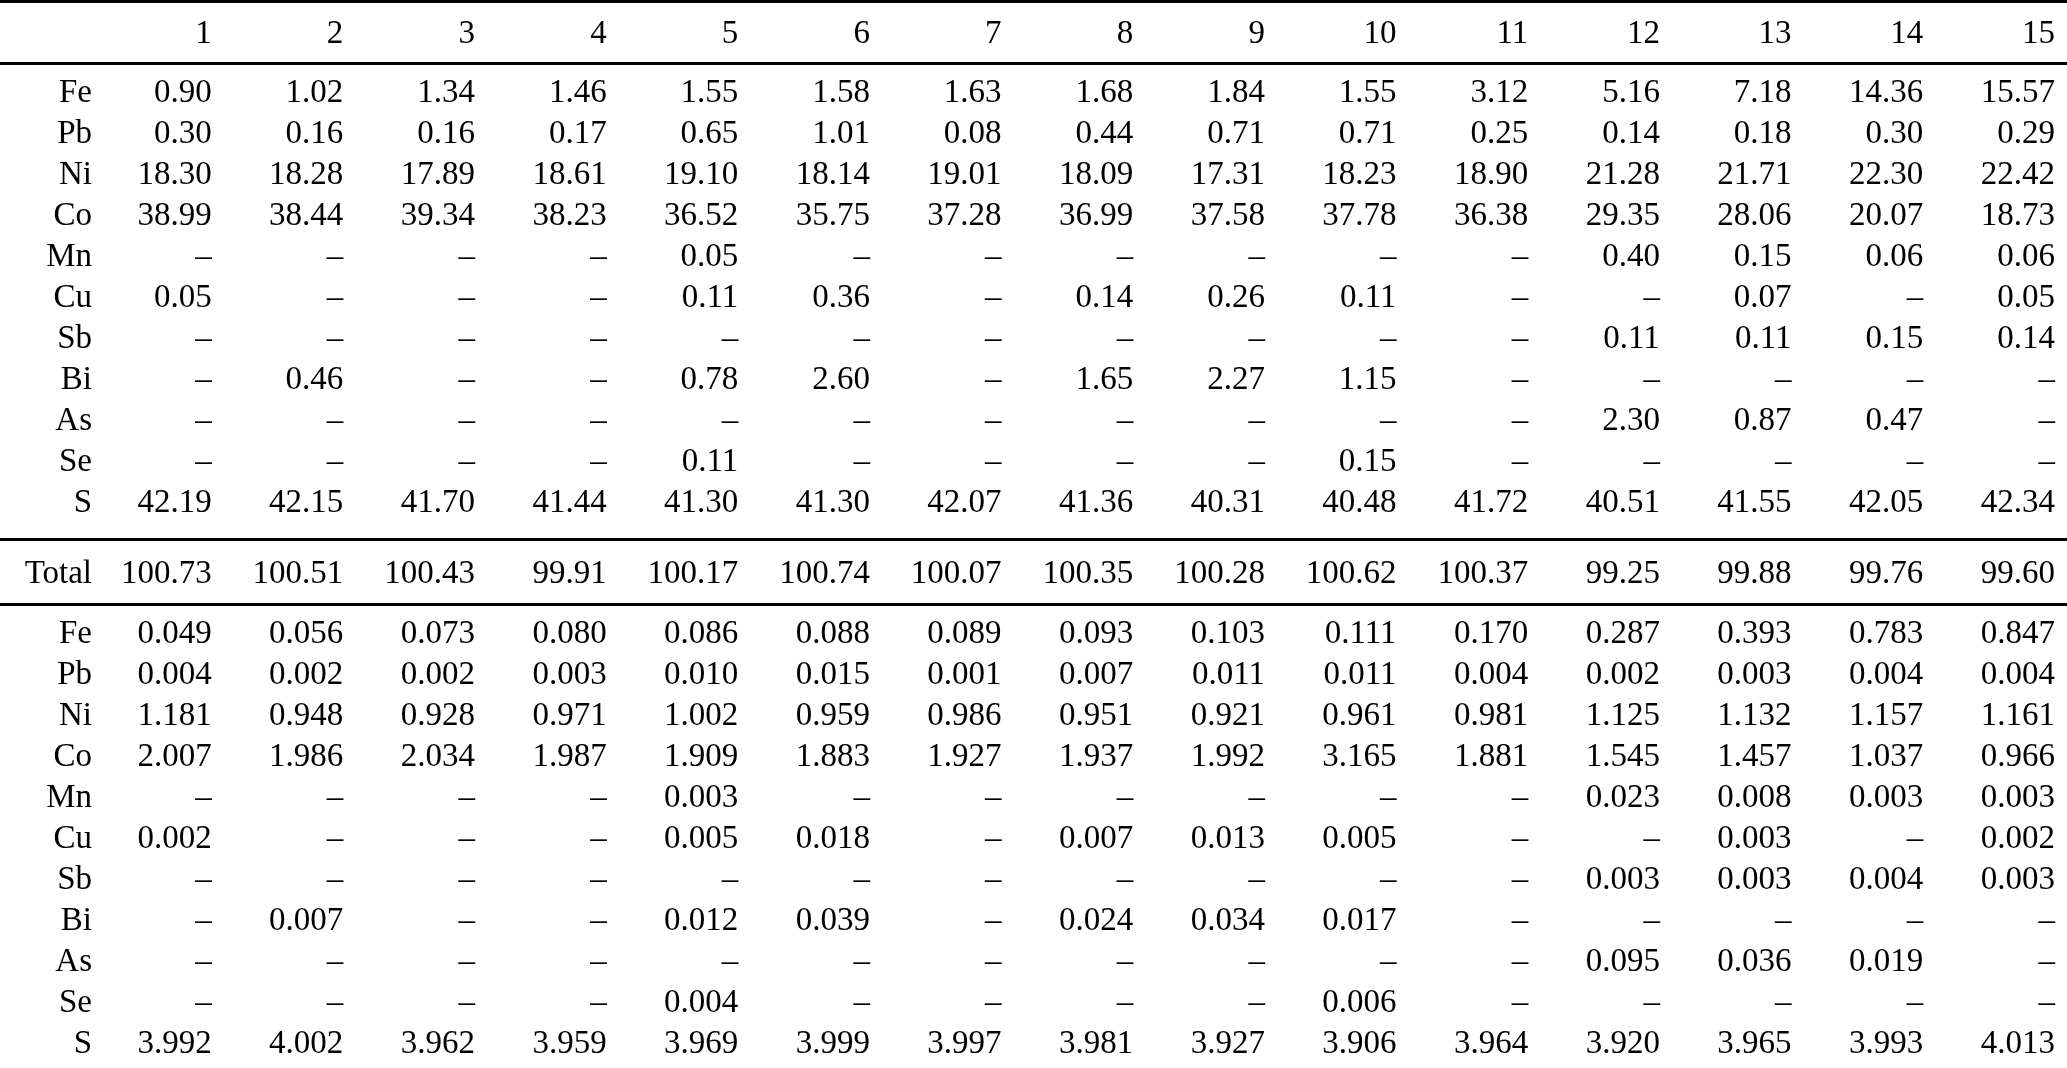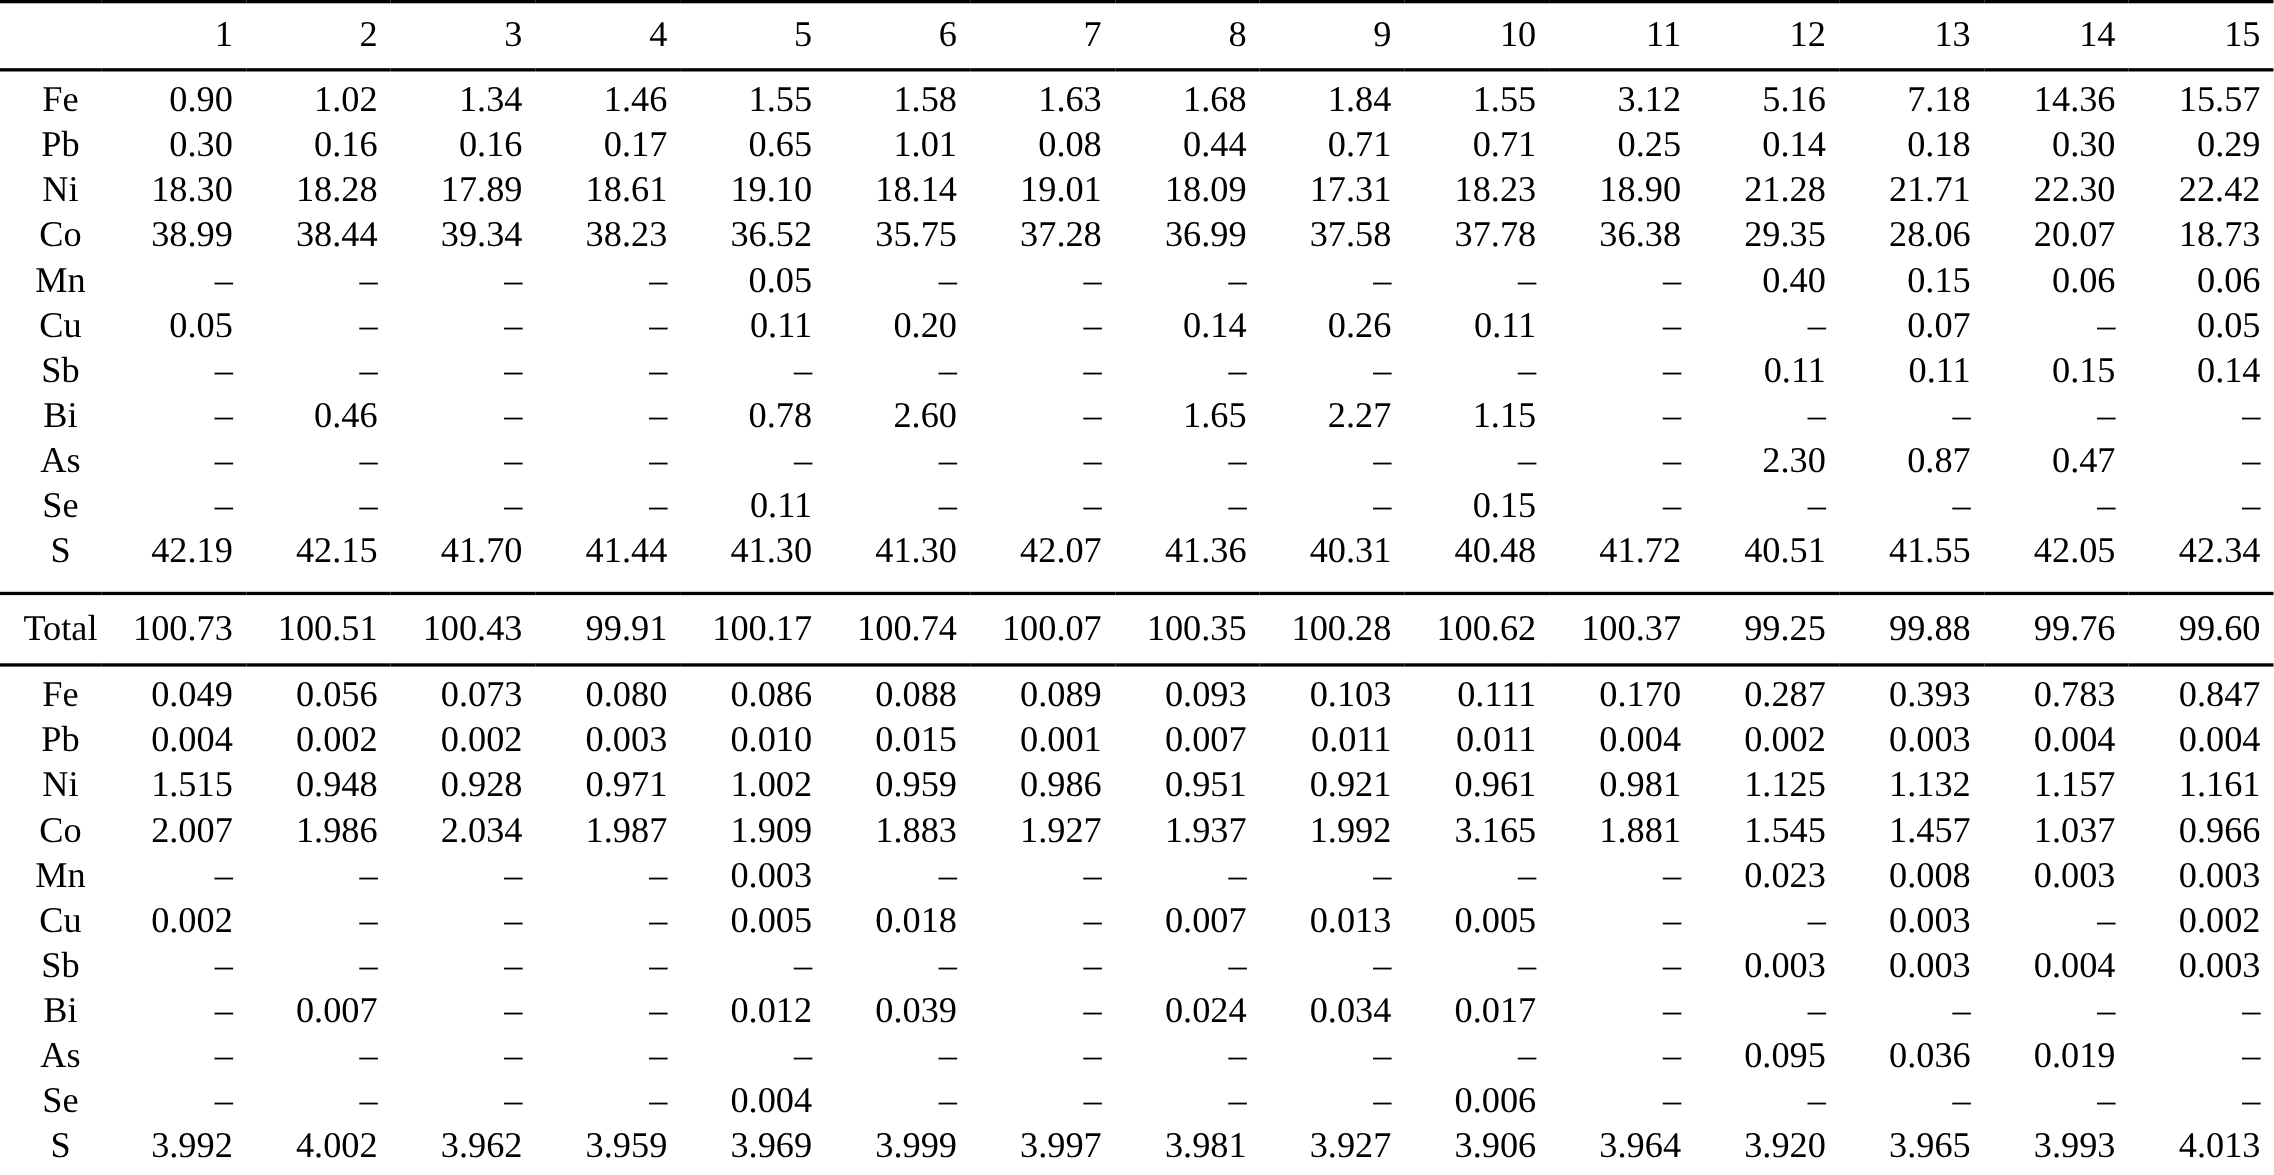--- a/index.html
+++ b/index.html
@@ -32,21 +32,21 @@
     border-bottom: 3px solid #000000;
   }
   tbody td {
     height: 41px;
     text-align: right;
     padding: 0 12px 0 0;
     vertical-align: middle;
     white-space: nowrap;
   }
   tbody td.row-label {
-    text-align: center;
+    text-align: right;
     padding: 0 0 0 18px;
   }
   tbody.block tr:first-child td { padding-top: 6px; }
   tbody.block tr:last-child td { padding-bottom: 16px; }
   tbody.total-block tr { height: 62px; }
   tbody.total-block td {
     border-top: 3px solid #000000;
     border-bottom: 3px solid #000000;
     height: 62px;
   }
@@ -170,21 +170,21 @@
         <td>0.06</td>
         <td>0.06</td>
       </tr>
       <tr>
         <td class="row-label">Cu</td>
         <td>0.05</td>
         <td>–</td>
         <td>–</td>
         <td>–</td>
         <td>0.11</td>
-        <td>0.20</td>
+        <td>0.36</td>
         <td>–</td>
         <td>0.14</td>
         <td>0.26</td>
         <td>0.11</td>
         <td>–</td>
         <td>–</td>
         <td>0.07</td>
         <td>–</td>
         <td>0.05</td>
       </tr>
@@ -331,21 +331,21 @@
         <td>0.011</td>
         <td>0.011</td>
         <td>0.004</td>
         <td>0.002</td>
         <td>0.003</td>
         <td>0.004</td>
         <td>0.004</td>
       </tr>
       <tr>
         <td class="row-label">Ni</td>
-        <td>1.515</td>
+        <td>1.181</td>
         <td>0.948</td>
         <td>0.928</td>
         <td>0.971</td>
         <td>1.002</td>
         <td>0.959</td>
         <td>0.986</td>
         <td>0.951</td>
         <td>0.921</td>
         <td>0.961</td>
         <td>0.981</td>

